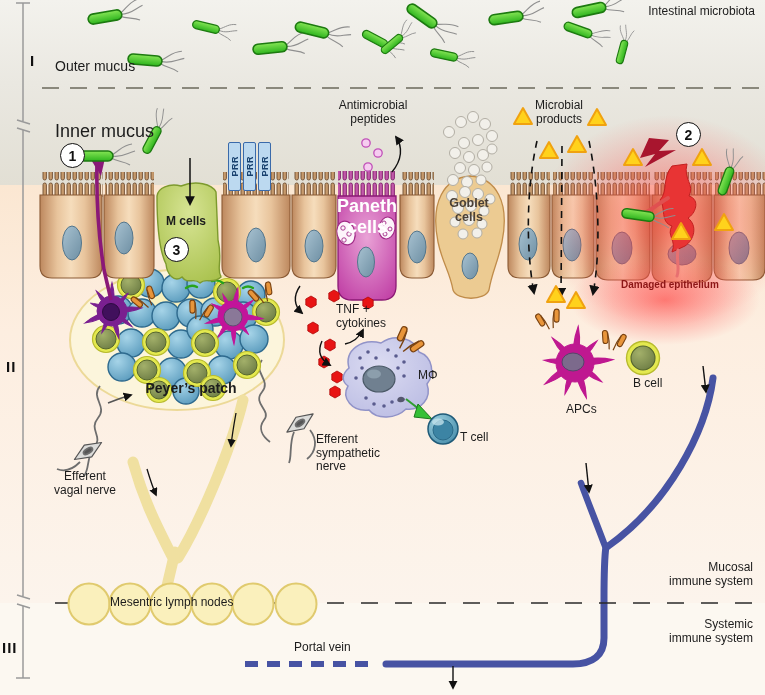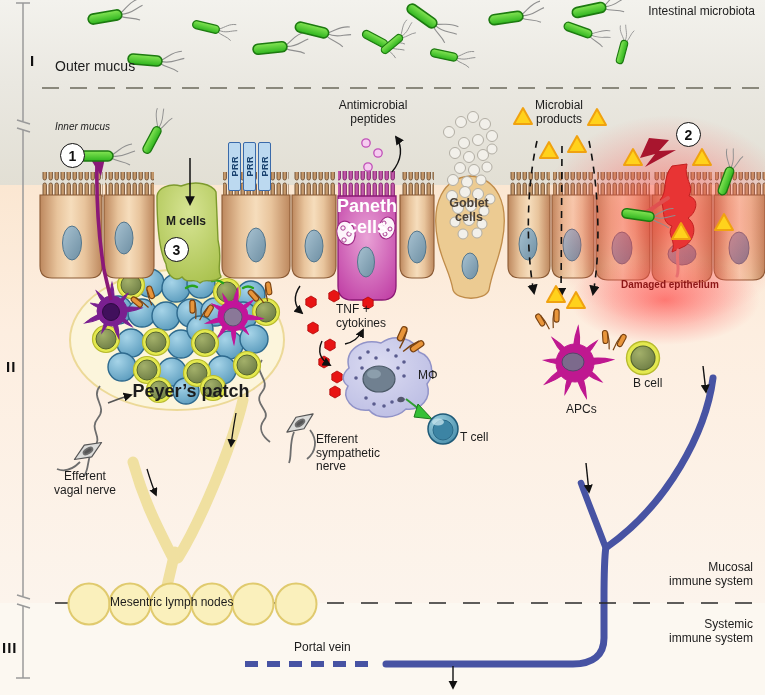--- a/index.html
+++ b/index.html
@@ -510,21 +510,21 @@
     <use href="#bact" transform="translate(578,30) rotate(20) scale(0.85)"></use>
     <use href="#bact" transform="translate(444,55) rotate(12) scale(0.8)"></use>
     <use href="#bact" transform="translate(622,52) rotate(-75) scale(0.7)"></use>
     <use href="#bact" transform="translate(638,215) rotate(8) scale(0.95)"></use>
     <use href="#bact" transform="translate(726,181) rotate(-70) scale(0.85)"></use>
   </g>
 </svg>
 
 <div class="lbl" style="right:10px;top:5px;">Intestinal microbiota</div>
 <div class="lbl" style="left:55px;top:37px;font-size:14px;margin-top:22px;">Outer mucus</div>
-<div class="lbl" style="left:55px;top:121px;font-size:10px;font-style:italic;">Inner mucus</div>
+<div class="lbl" style="left:55px;top:121px;font-size:18px;">Inner mucus</div>
 
 <div class="roman" style="left:30px;top:52px;">I</div>
 <div class="roman" style="left:6px;top:358px;">II</div>
 <div class="roman" style="left:2px;top:639px;">III</div>
 
 <div class="circ" style="left:60px;top:143px;">
       <span>1</span>
     </div>
 <div class="circ" style="left:676px;top:122px;">
       <span>2</span>
@@ -547,21 +547,21 @@
 peptides</div>
 <div class="lbl c" style="left:499px;top:99px;width:120px;">Microbial
 products</div>
 <div class="lbl b" style="left:166px;top:215px;">M cells</div>
 <div class="lbl b c" style="left:332px;top:196px;width:70px;font-size:18px;color:#ffffff;">Paneth
 cells</div>
 <div class="lbl b c" style="left:434px;top:196px;width:70px;font-size:12.5px;color:#4a4036;">Goblet
 cells</div>
 <div class="lbl b" style="left:621px;top:279px;font-size:10px;color:#8c1616;">Damaged epithelium</div>
 
-<div class="lbl b c" style="left:131px;top:381px;width:120px;font-size:18px;">Peyer’s patch</div>
+<div class="lbl b c" style="left:131px;top:381px;width:120px;font-size:14px;">Peyer’s patch</div>
 <div class="lbl" style="left:336px;top:303px;">TNF +
 cytokines</div>
 <div class="lbl" style="left:418px;top:369px;">MΦ</div>
 <div class="lbl" style="left:460px;top:431px;">T cell</div>
 <div class="lbl" style="left:566px;top:403px;">APCs</div>
 <div class="lbl" style="left:633px;top:377px;">B cell</div>
 <div class="lbl c" style="left:25px;top:470px;width:120px;">Efferent
 vagal nerve</div>
 <div class="lbl" style="left:316px;top:433px;">Efferent
 sympathetic

